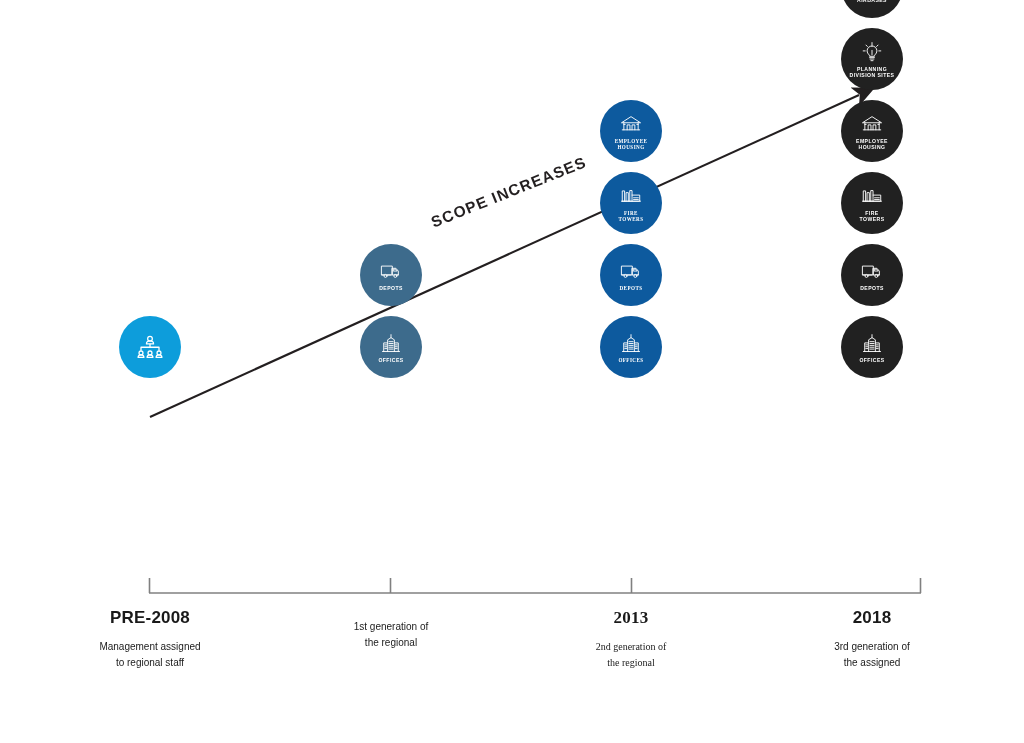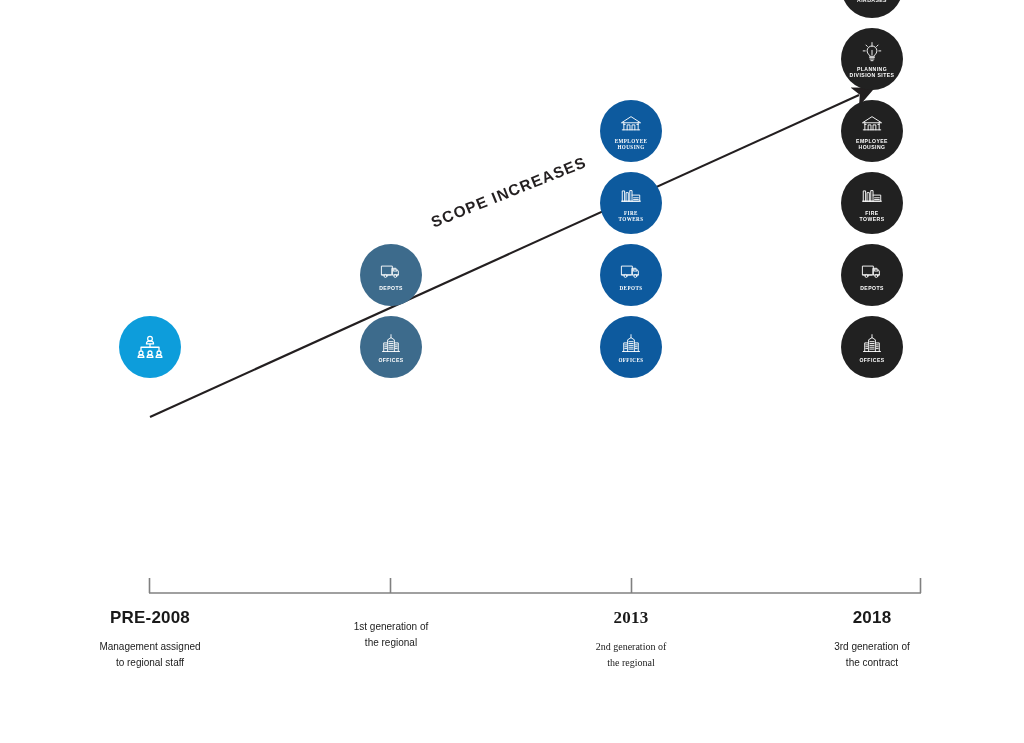--- a/index.html
+++ b/index.html
@@ -310,17 +310,17 @@
       <g transform="rotate(-36 16 16)">
         <path d="M16 2.6c1.5 0 2.3 1.8 2.3 4v6.1l9.4 5.5v2.7l-9.4-3v5.2l3 2.3v2.1L16 26.3l-5.3 1.2v-2.1l3-2.3v-5.2l-9.4 3v-2.7l9.4-5.5V6.6c0-2.2.8-4 2.3-4z"></path>
       </g>
     </svg></span>
           <span class="cap">AIRBASES</span>
         </div>
       </div>
     <div class="labels">
       <div class="year">2018</div>
       <div class="desc">3rd generation of
-the contract</div>
+the assigned</div>
     </div>
   </div>
 
 </div>
 
 </body></html>

